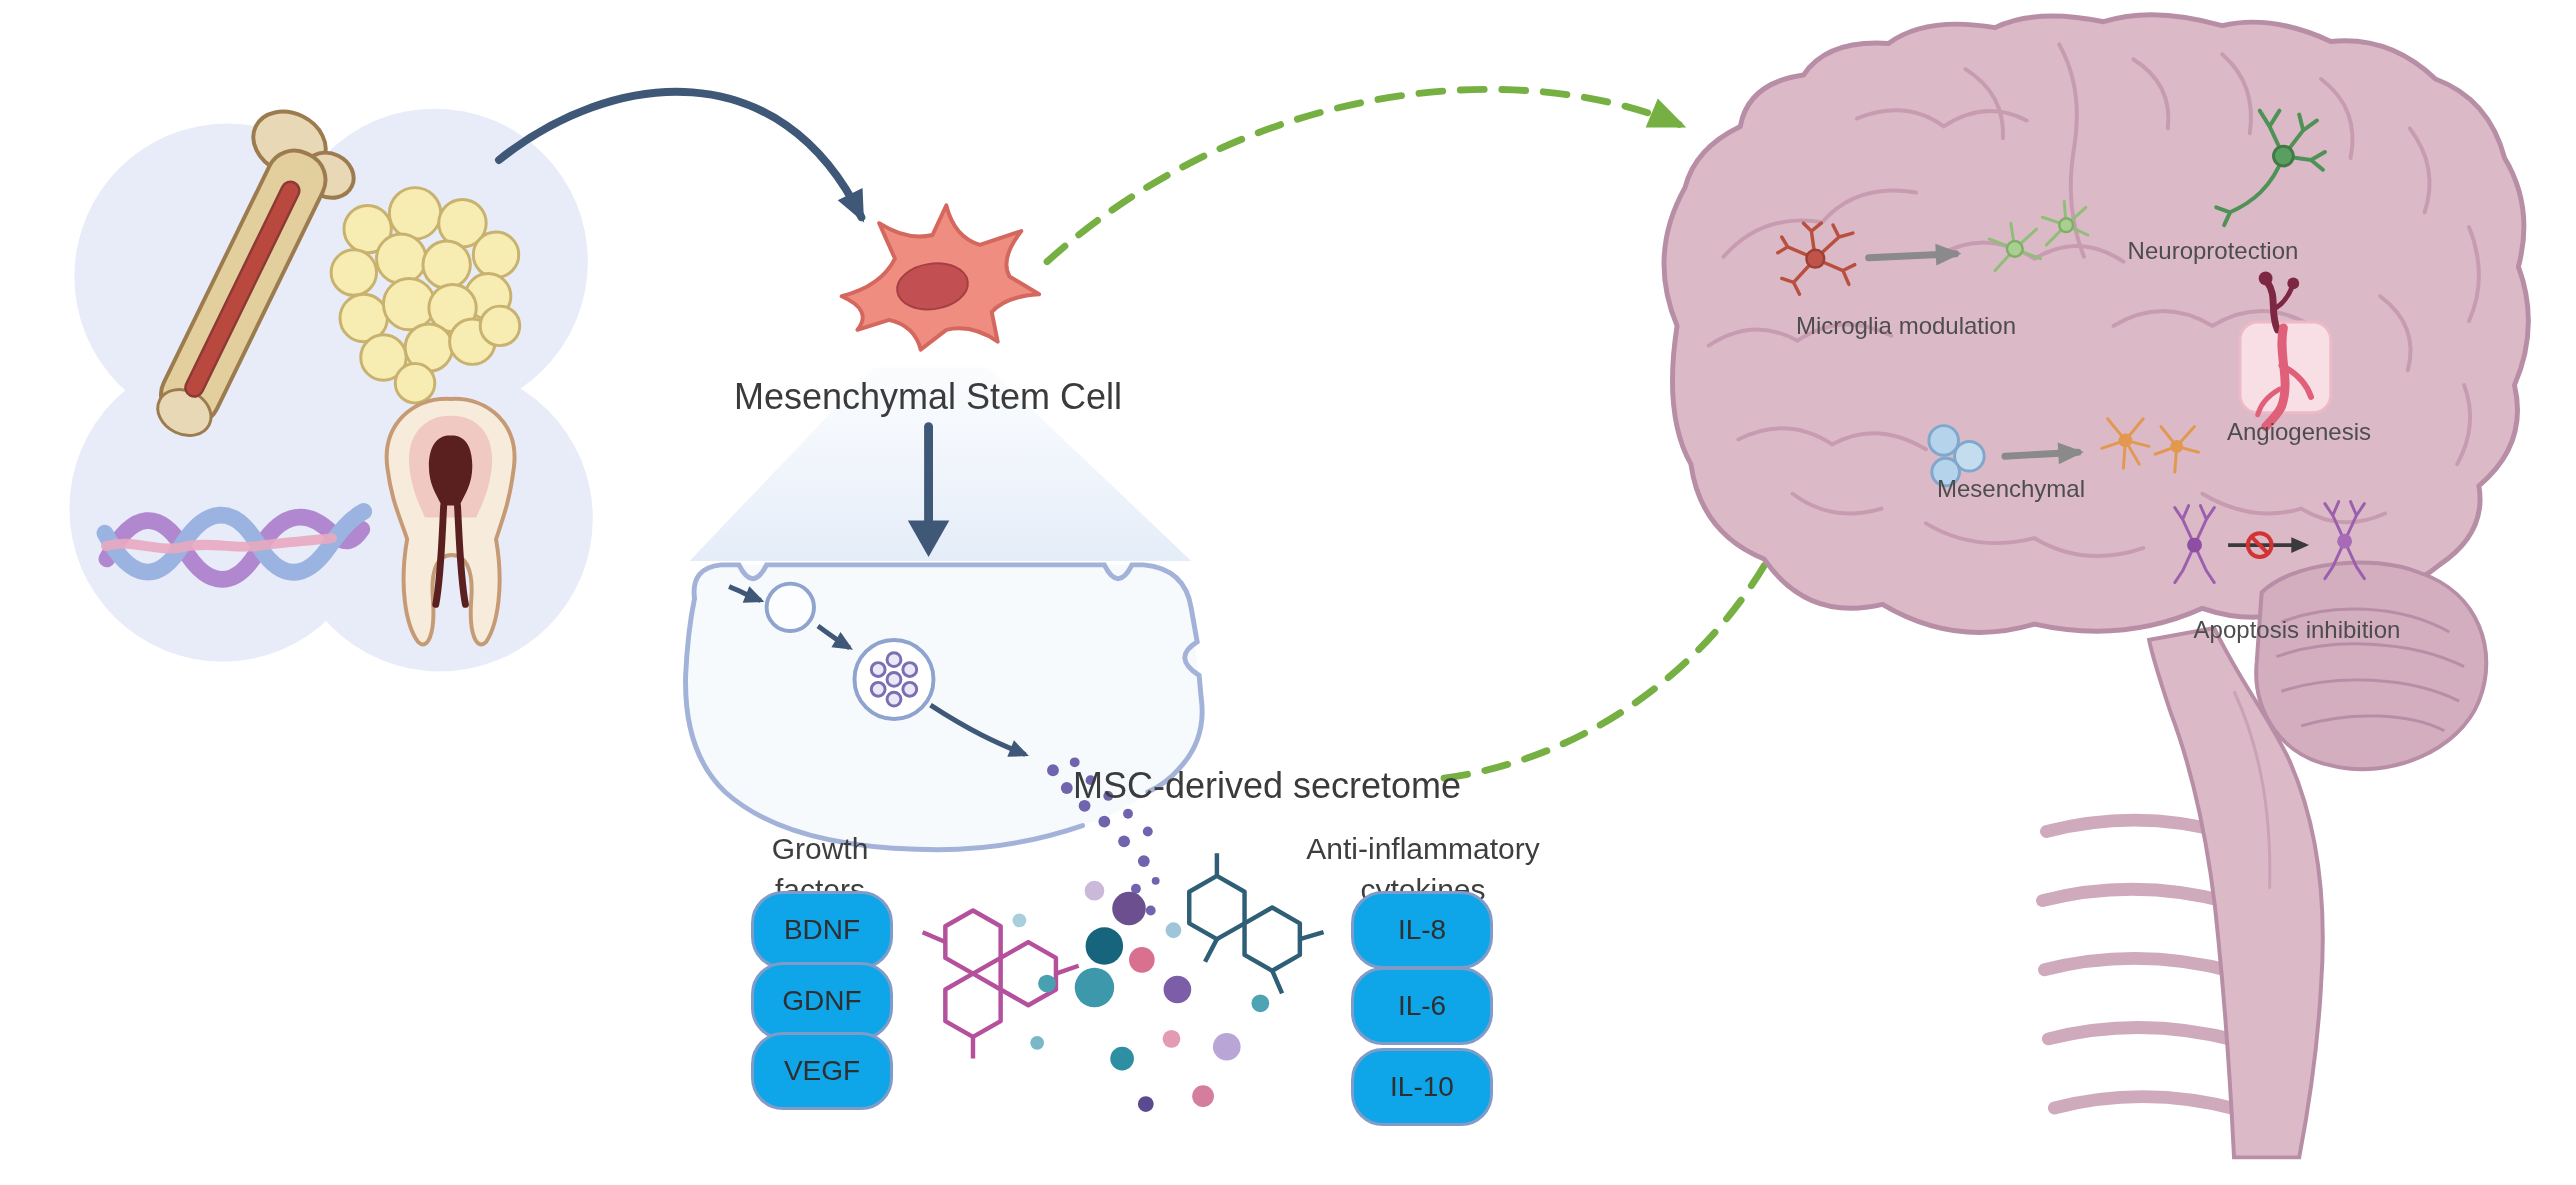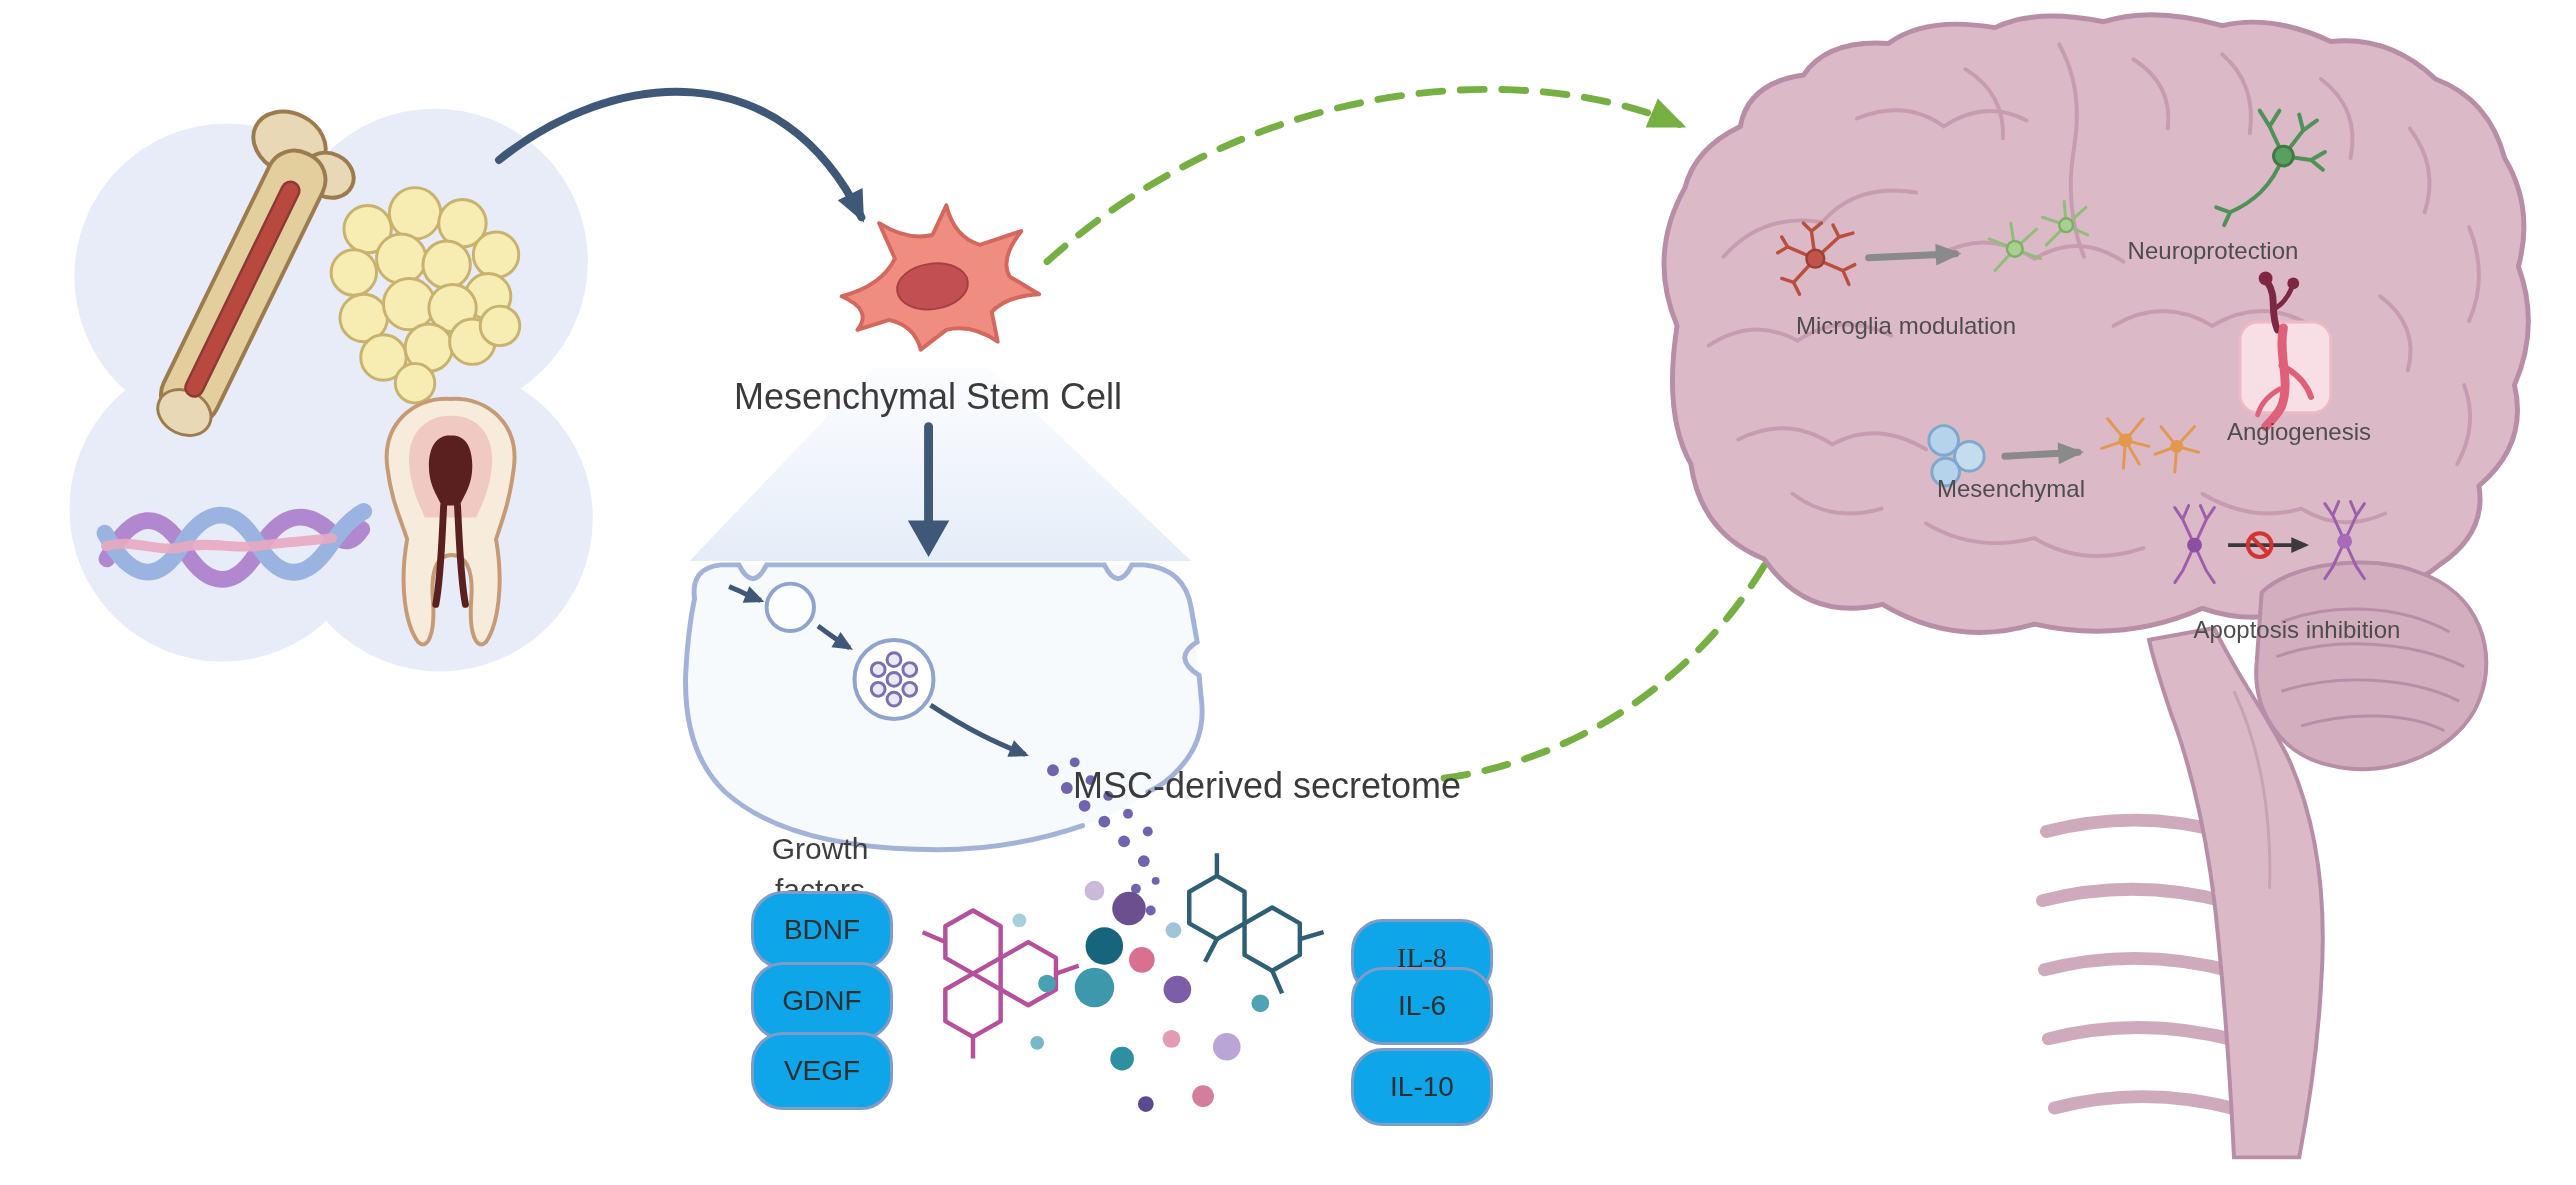--- a/index.html
+++ b/index.html
@@ -342,22 +342,23 @@
 <div class="lbl nowrap" style="left:928px;top:397px;">Mesenchymal Stem Cell</div>
 
 <div class="lbl nowrap" style="left:1267px;top:786px;">MSC-derived secretome</div>
 
 <div class="lbl small" style="left:820px;top:869px;width:111px;">Growth factors</div>
 
 <div class="pill" style="left:822px;top:930px;">BDNF</div>
 <div class="pill" style="left:822px;top:1001px;">GDNF</div>
 <div class="pill" style="left:822px;top:1071px;">VEGF</div>
 
-
-<div class="pill" style="left:1422px;top:958px;font-family:Liberation Serif, serif;">IL-8</div>
+<div class="lbl small" style="left:1423px;top:869px;width:235px;">Anti-inflammatory cytokines</div>
+
+<div class="pill" style="left:1422px;top:930px;">IL-8</div>
 <div class="pill" style="left:1422px;top:1006px;">IL-6</div>
 <div class="pill" style="left:1422px;top:1087px;">IL-10</div>
 
 <div class="lbl brainlbl" style="left:1906px;top:326px;">Microglia modulation</div>
 <div class="lbl brainlbl" style="left:2213px;top:251px;">Neuroprotection</div>
 <div class="lbl brainlbl" style="left:2299px;top:432px;">Angiogenesis</div>
 <div class="lbl brainlbl" style="left:2011px;top:489px;">Mesenchymal</div>
 <div class="lbl brainlbl" style="left:2297px;top:630px;">Apoptosis inhibition</div>
 
 </div>

